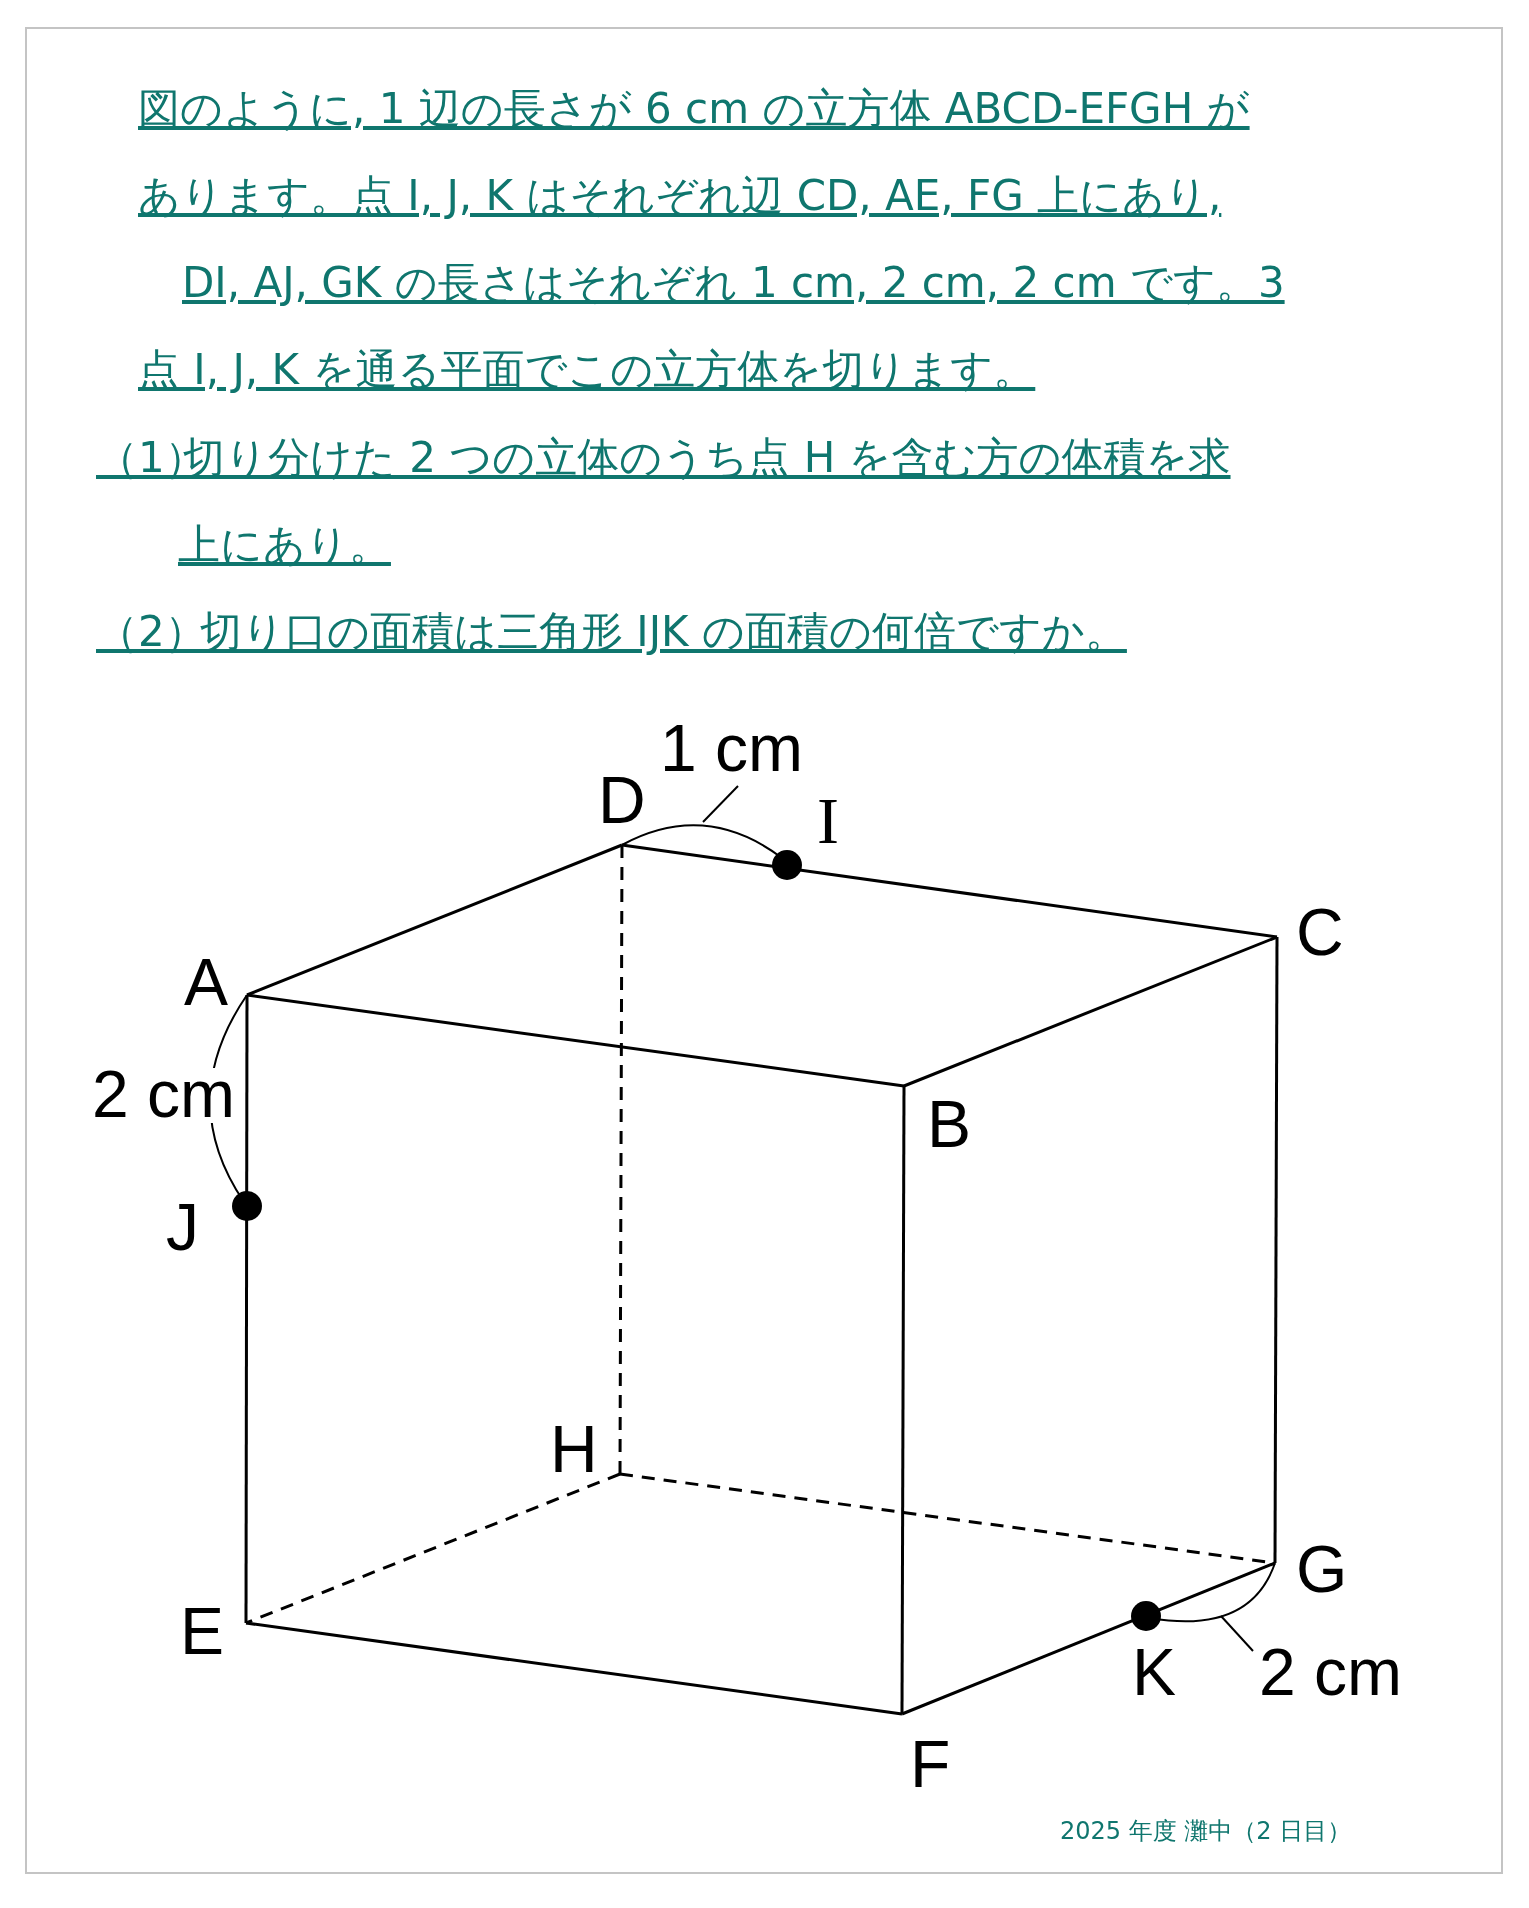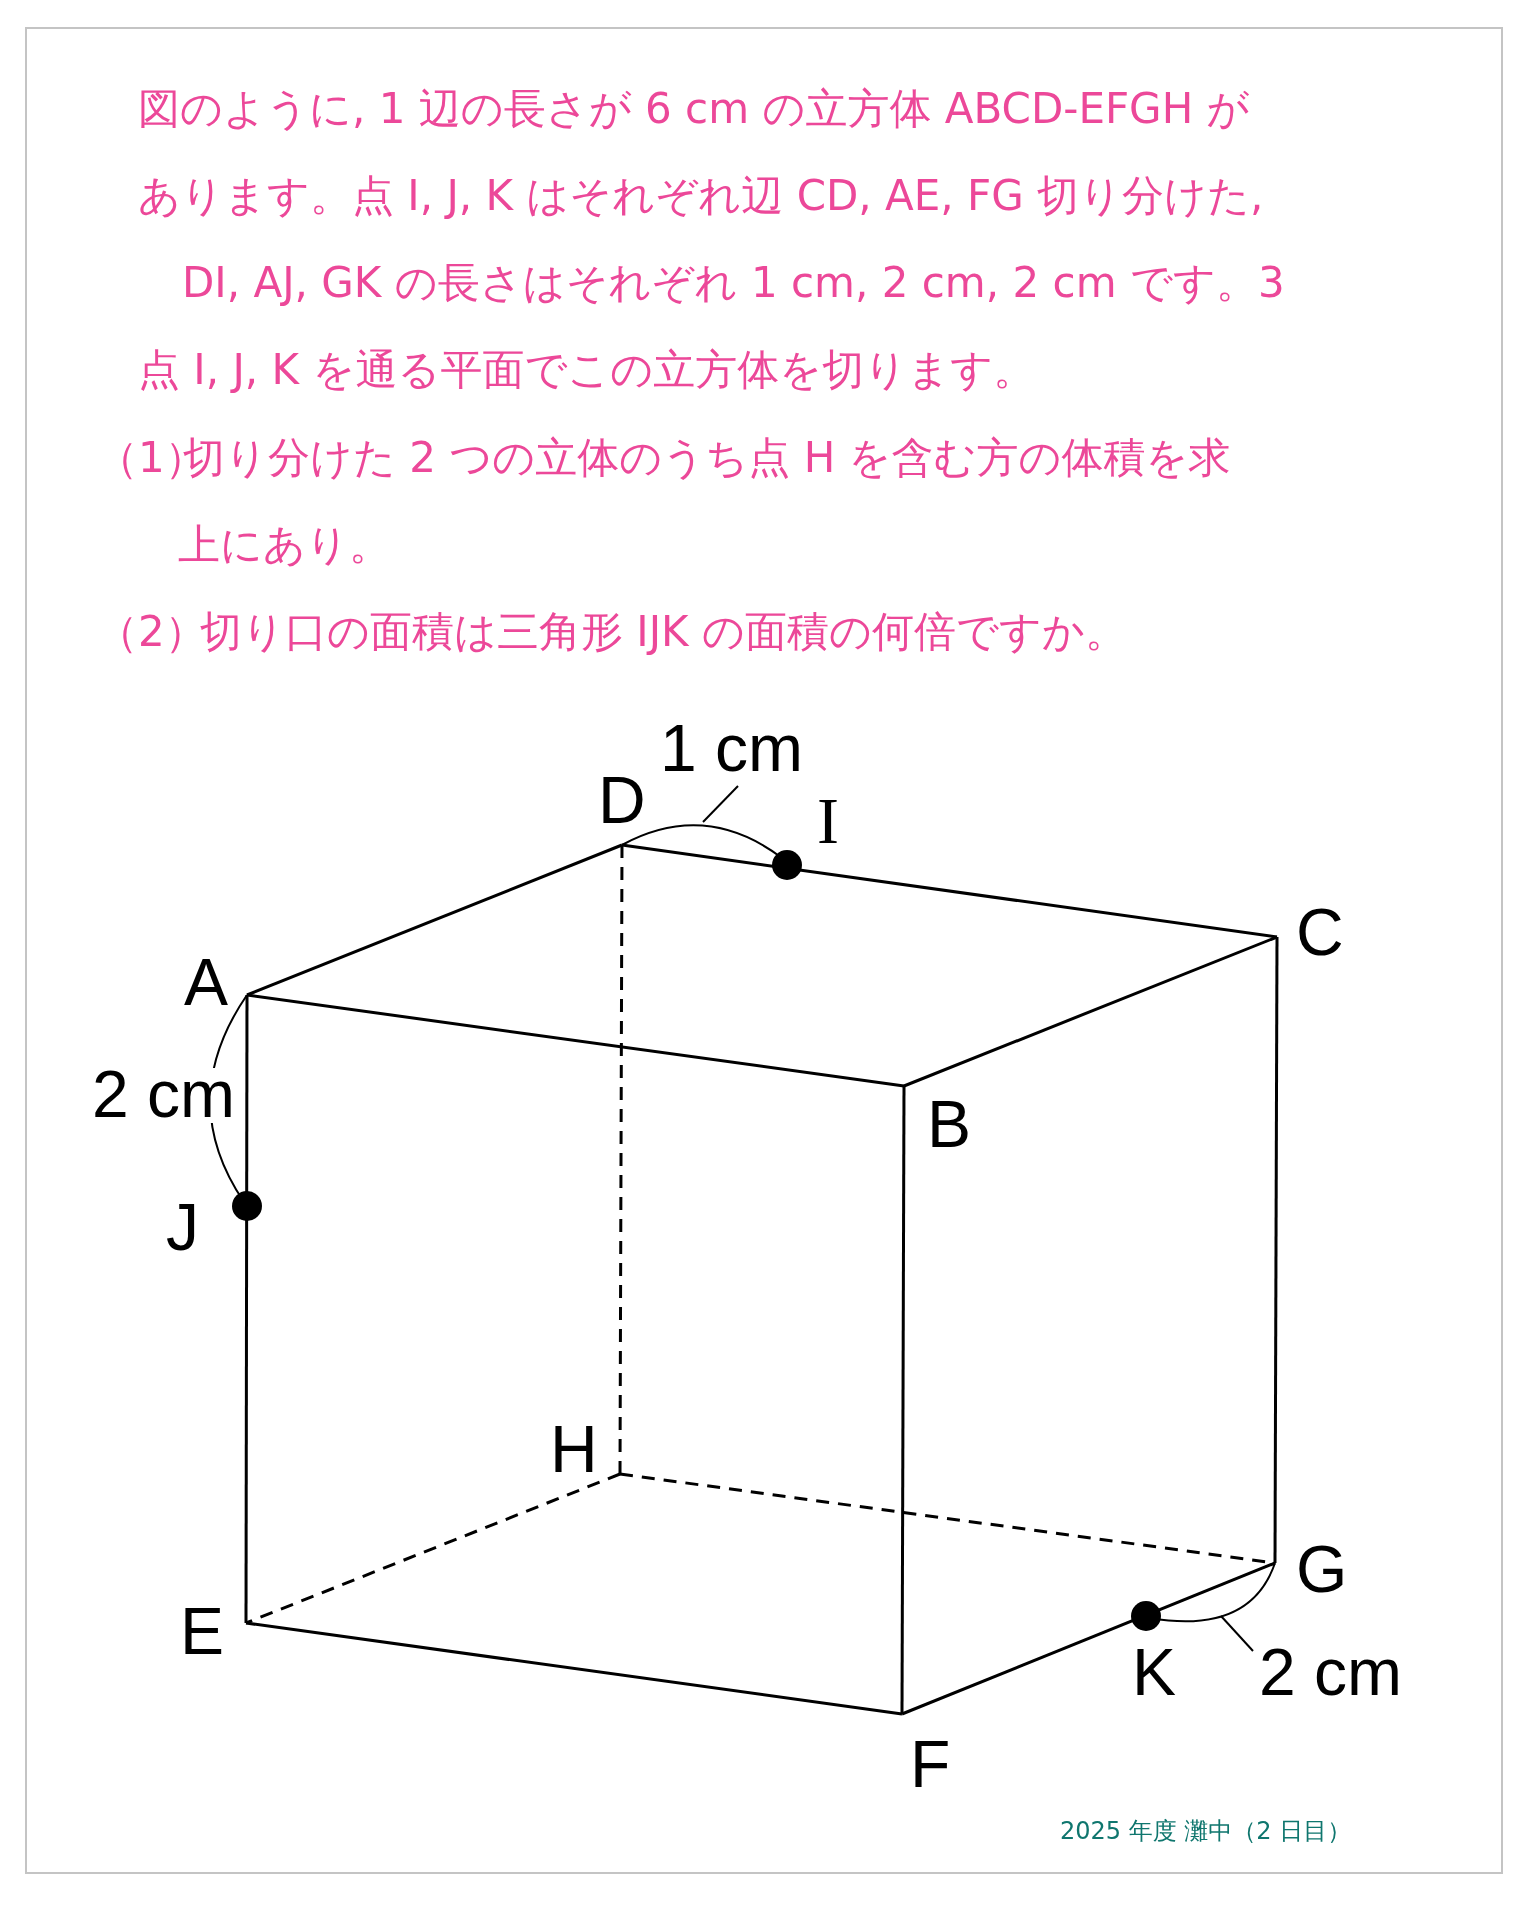--- a/index.html
+++ b/index.html
@@ -3,39 +3,39 @@
 <meta charset="utf-8">
 <style>
   html, body { margin: 0; padding: 0; background: #ffffff; }
   body { width: 1529px; height: 1908px; position: relative; overflow: hidden; }
   .frame {
     position: absolute; left: 25px; top: 27px; width: 1478px; height: 1847px;
     border: 2px solid #c4c4c4; box-sizing: border-box; background: #fff;
   }
   .line {
     position: absolute; white-space: nowrap;
-    font-family: "DejaVu Sans", sans-serif; font-size: 42px; color: #ec4899;
-    letter-spacing: 0px; line-height: 1;
+    font-family: "DejaVu Sans", sans-serif; font-size: 42px; color: #0f766e;
+    letter-spacing: 0px; line-height: 1; text-decoration: underline;
   }
   .footer {
     position: absolute; white-space: nowrap;
     font-family: "DejaVu Sans", sans-serif; font-size: 24px; color: #0f766e;
     line-height: 1;
   }
   svg.figure { position: absolute; left: 0; top: 0; }
   .lbl { font-family: "Liberation Sans", sans-serif; font-size: 66px; fill: #000; }
   .lbl-serif { font-family: "Liberation Serif", serif; font-size: 66px; fill: #000; }
 </style>
 </head>
 <body>
 
 <div class="frame"></div>
 
 <div class="line" style="left:138px; top:88px;">図のように, 1 辺の長さが 6 cm の立方体 ABCD-EFGH が</div>
-<div class="line" style="left:138px; top:175px;">あります。点 I, J, K はそれぞれ辺 CD, AE, FG 切り分けた,</div>
+<div class="line" style="left:138px; top:175px;">あります。点 I, J, K はそれぞれ辺 CD, AE, FG 上にあり,</div>
 <div class="line" style="left:138px; top:262px;margin-left:44px;">DI, AJ, GK の長さはそれぞれ 1 cm, 2 cm, 2 cm です。3</div>
 <div class="line" style="left:138px; top:349px;text-align:center;">点 I, J, K を通る平面でこの立方体を切ります。</div>
 
 <div class="line" style="left:96px; top:437px;">（1）</div>
 <div class="line" style="left:183px; top:437px;">切り分けた 2 つの立体のうち点 H を含む方の体積を求</div>
 <div class="line" style="left:178px; top:524px;">上にあり。</div>
 
 <div class="line" style="left:96px; top:611px;">（2）</div>
 <div class="line" style="left:200px; top:611px;">切り口の面積は三角形 IJK の面積の何倍ですか。</div>
 

